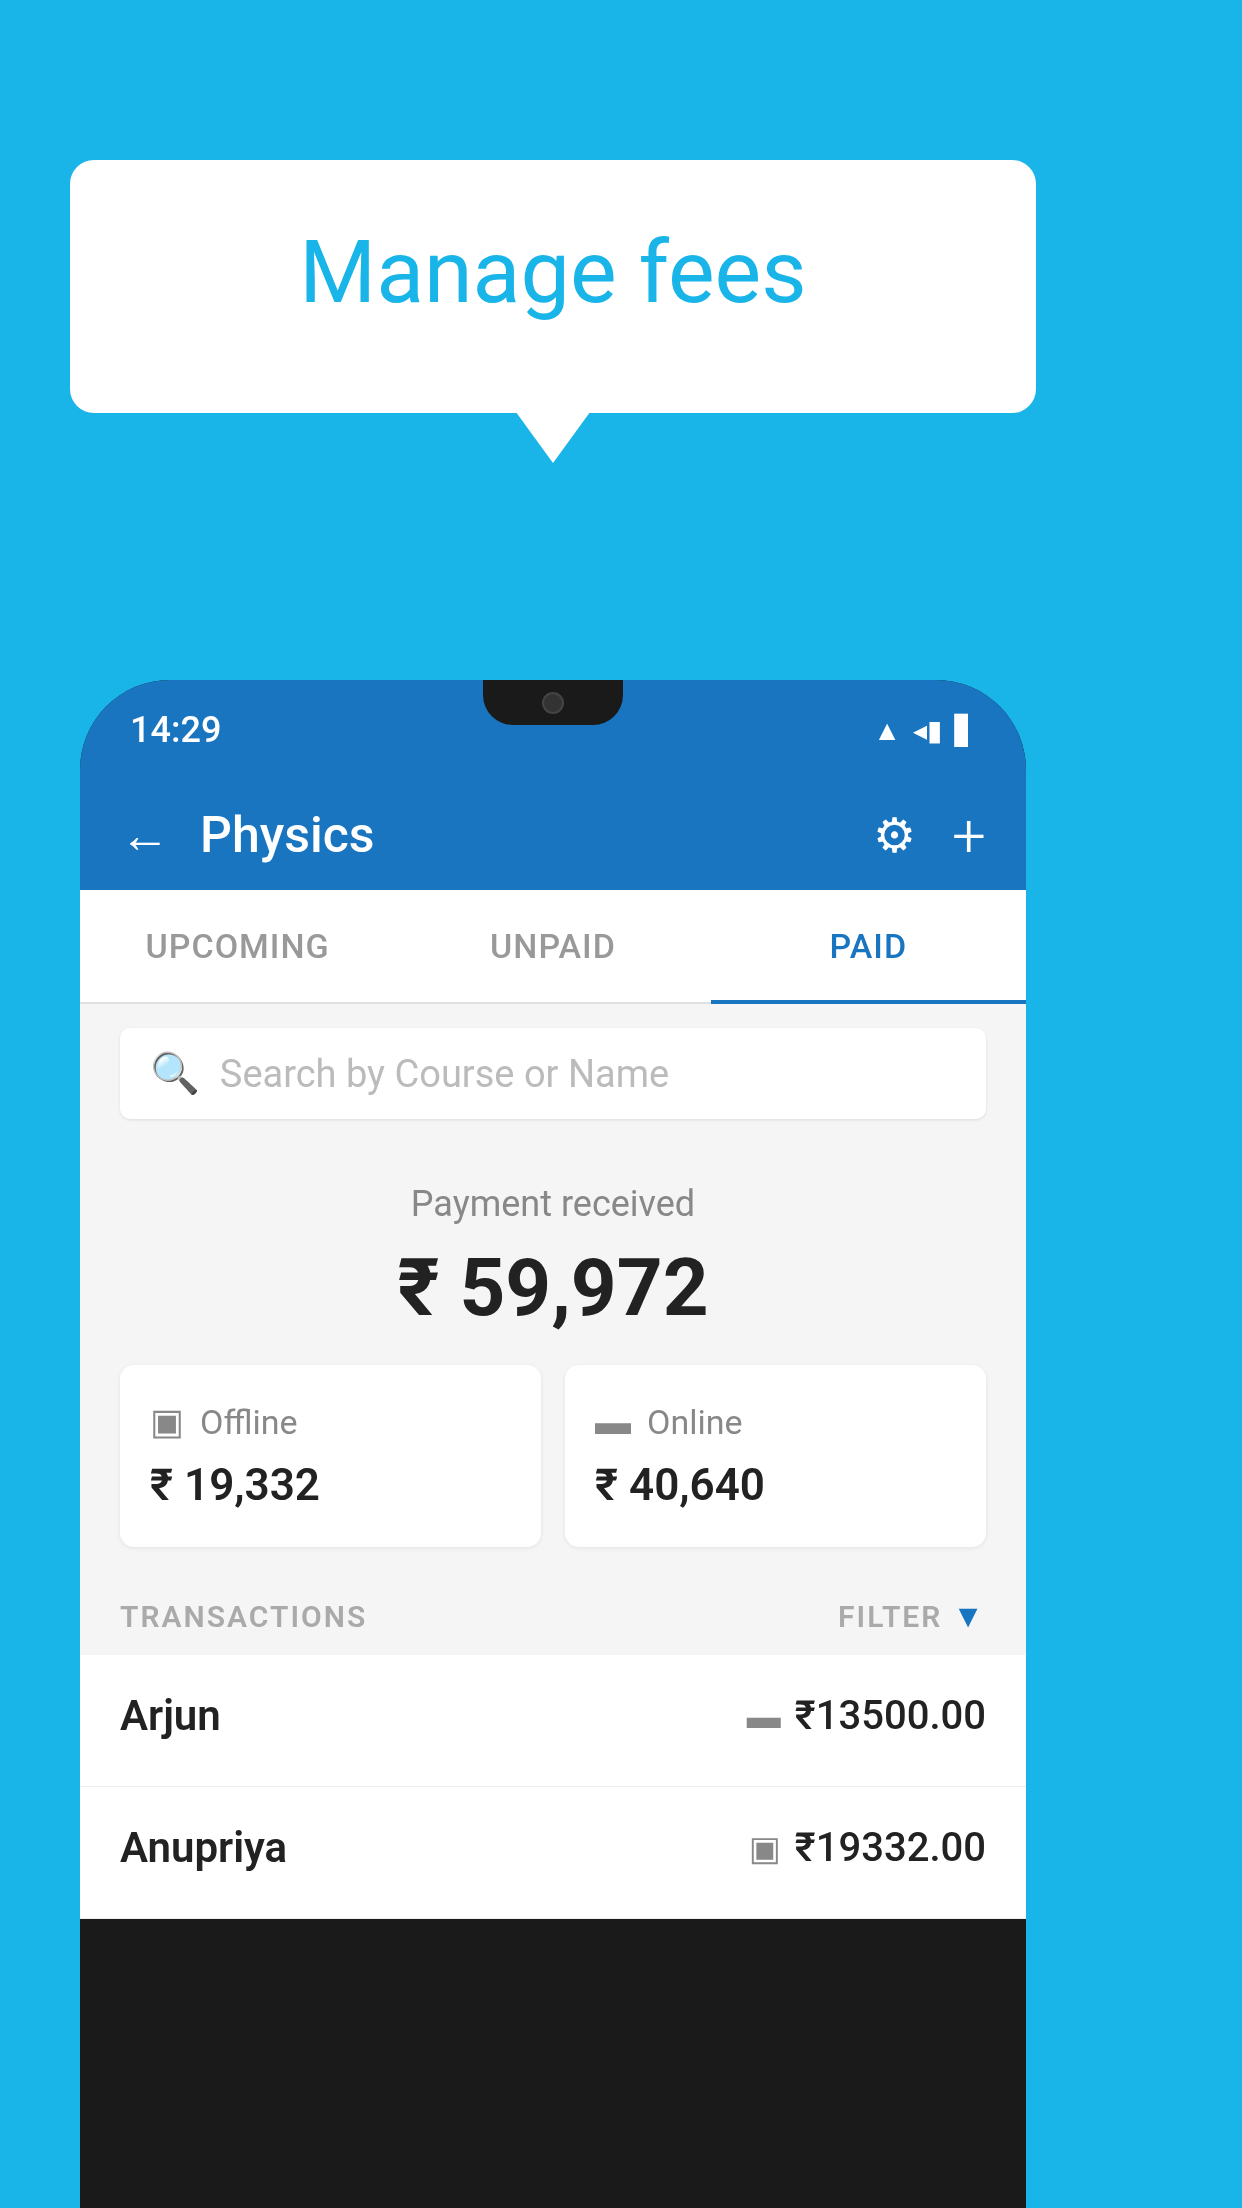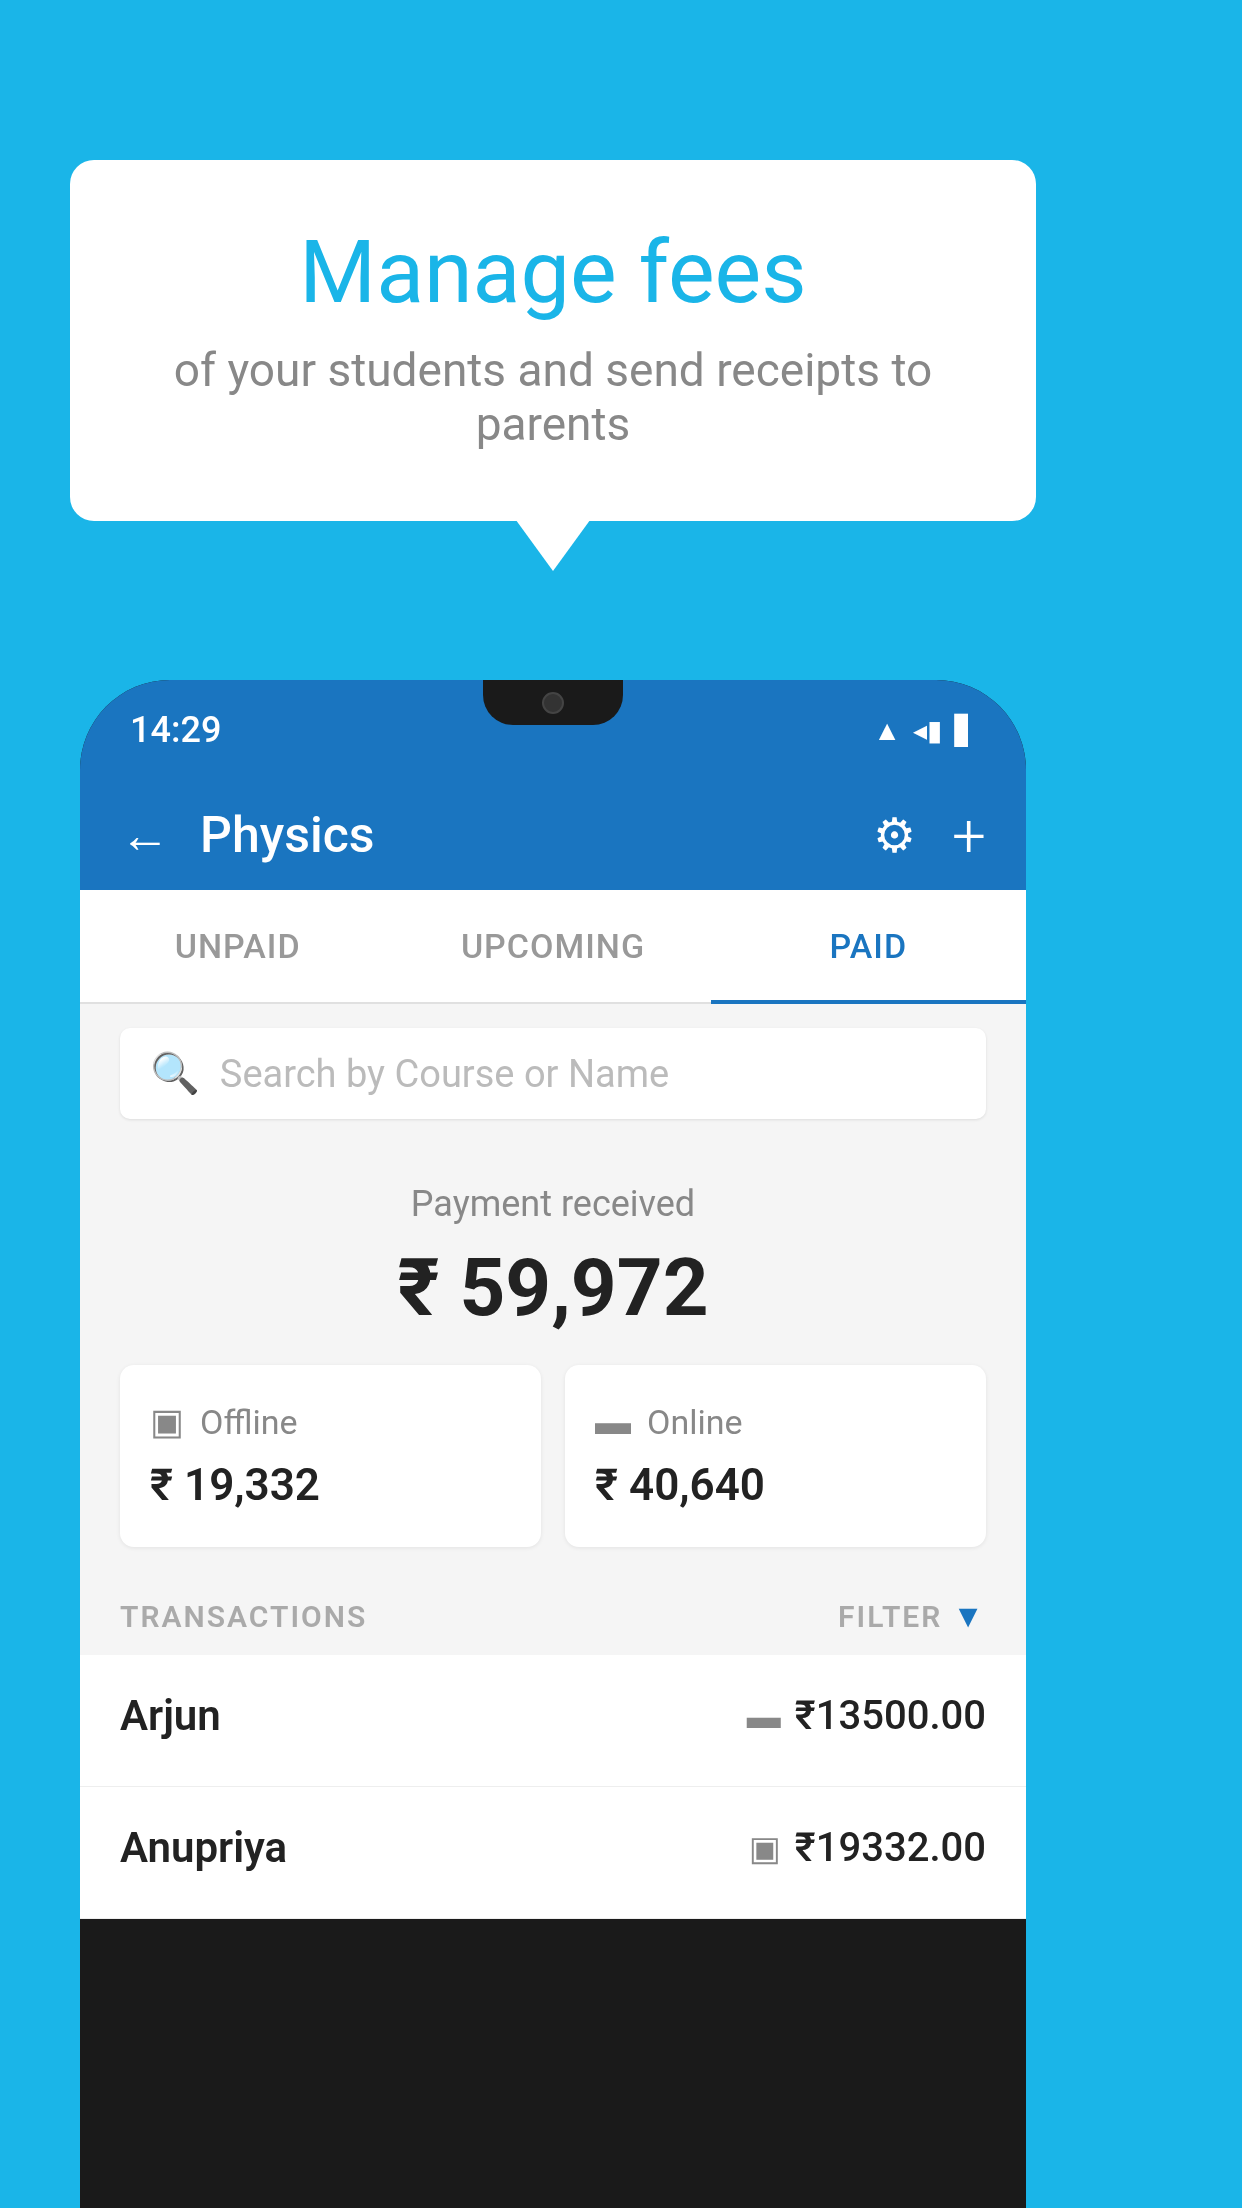--- a/index.html
+++ b/index.html
@@ -364,21 +364,20 @@
 
   </style>
 </head>
 <body>
 
 <div style="width:1106px;height:2208px;background:#1ab5e8;position:relative;">
 
   <div class="speech-bubble-container">
     <div class="speech-bubble">
       <h1>Manage fees</h1>
-      <p>of your students and send receipts to parents</p>
     </div>
   </div>
 
   <div class="phone-frame">
 
     <div class="phone-notch-area">
       <span class="status-time">14:29</span>
       <div class="phone-notch">
         <div class="phone-notch-camera"></div>
       </div>
@@ -393,24 +392,24 @@
       <span class="back-btn">←</span>
       <span class="header-title">Physics</span>
       <div class="header-actions">
         <span class="header-icon">⚙</span>
         <span class="header-icon" style="font-size:60px;font-weight:300;">+</span>
       </div>
     </div>
 
     <div class="tabs">
       <div class="tab">
+        <span>UPCOMING</span>
+      </div>
+      <div class="tab">
         <span>UNPAID</span>
-      </div>
-      <div class="tab">
-        <span>UPCOMING</span>
       </div>
       <div class="tab active">
         <span>PAID</span>
       </div>
     </div>
 
     <div class="phone-screen">
 
       <div class="search-bar">
         <div class="search-input-container">

